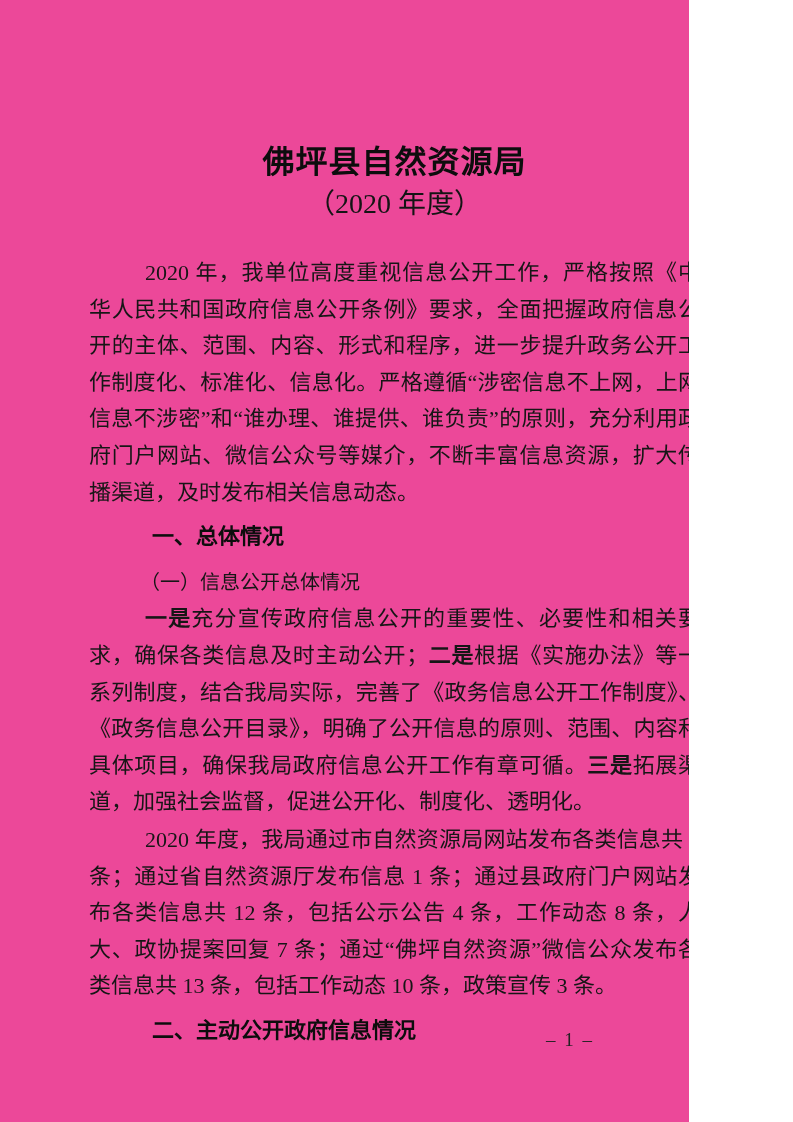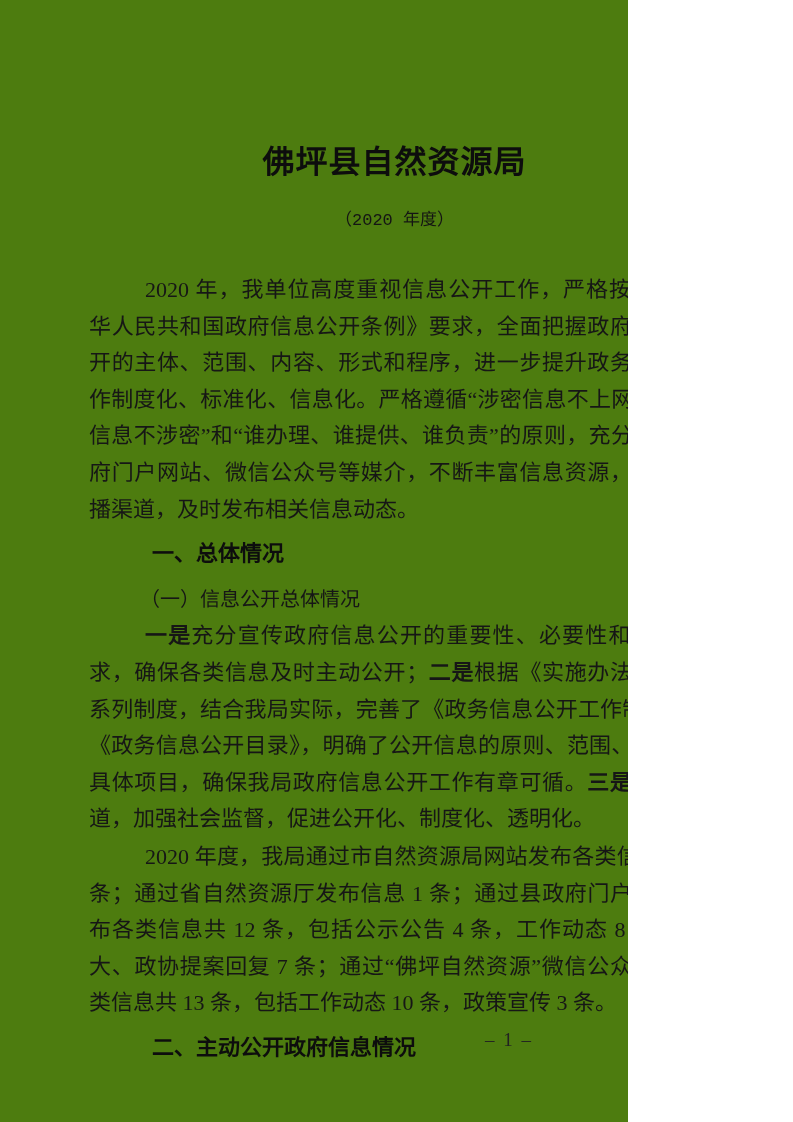--- a/index.html
+++ b/index.html
@@ -2,23 +2,23 @@
 <html lang="zh-CN"><head>
 <meta charset="utf-8">
 <style>
   html, body {
     margin: 0;
     padding: 0;
     background: #ffffff;
   }
   .page {
     position: relative;
-    width: 628px;
+    width: 689px;
     height: 1122px;
-    background: #4d7c0f;
+    background: #ec4899;
     color: #141414;
     overflow: hidden;
   }
   .content {
     position: absolute;
     left: 88px;
     top: 0;
     width: 613px;
   }
   .doc-title {
@@ -26,23 +26,23 @@
     font-family: "Liberation Serif", "DejaVu Serif", serif;
     font-weight: 700;
     font-size: 32px;
     line-height: 39px;
     letter-spacing: 1px;
     text-align: center;
     color: #0d0d0d;
   }
   .doc-title .title-line { display: block; }
   .doc-subtitle {
-    margin-top: 24px;
-    font-family: Liberation Mono, monospace;
-    font-size: 17px;
+    margin-top: 7px;
+    font-family: Liberation Serif, serif;
+    font-size: 28px;
     line-height: 30px;
     text-align: center;
     font-weight: 400;
   }
   .doc-body {
     margin-top: 36px;
   }
   .para {
     margin: 1px;
     font-family: "Liberation Serif", "DejaVu Serif", serif;

